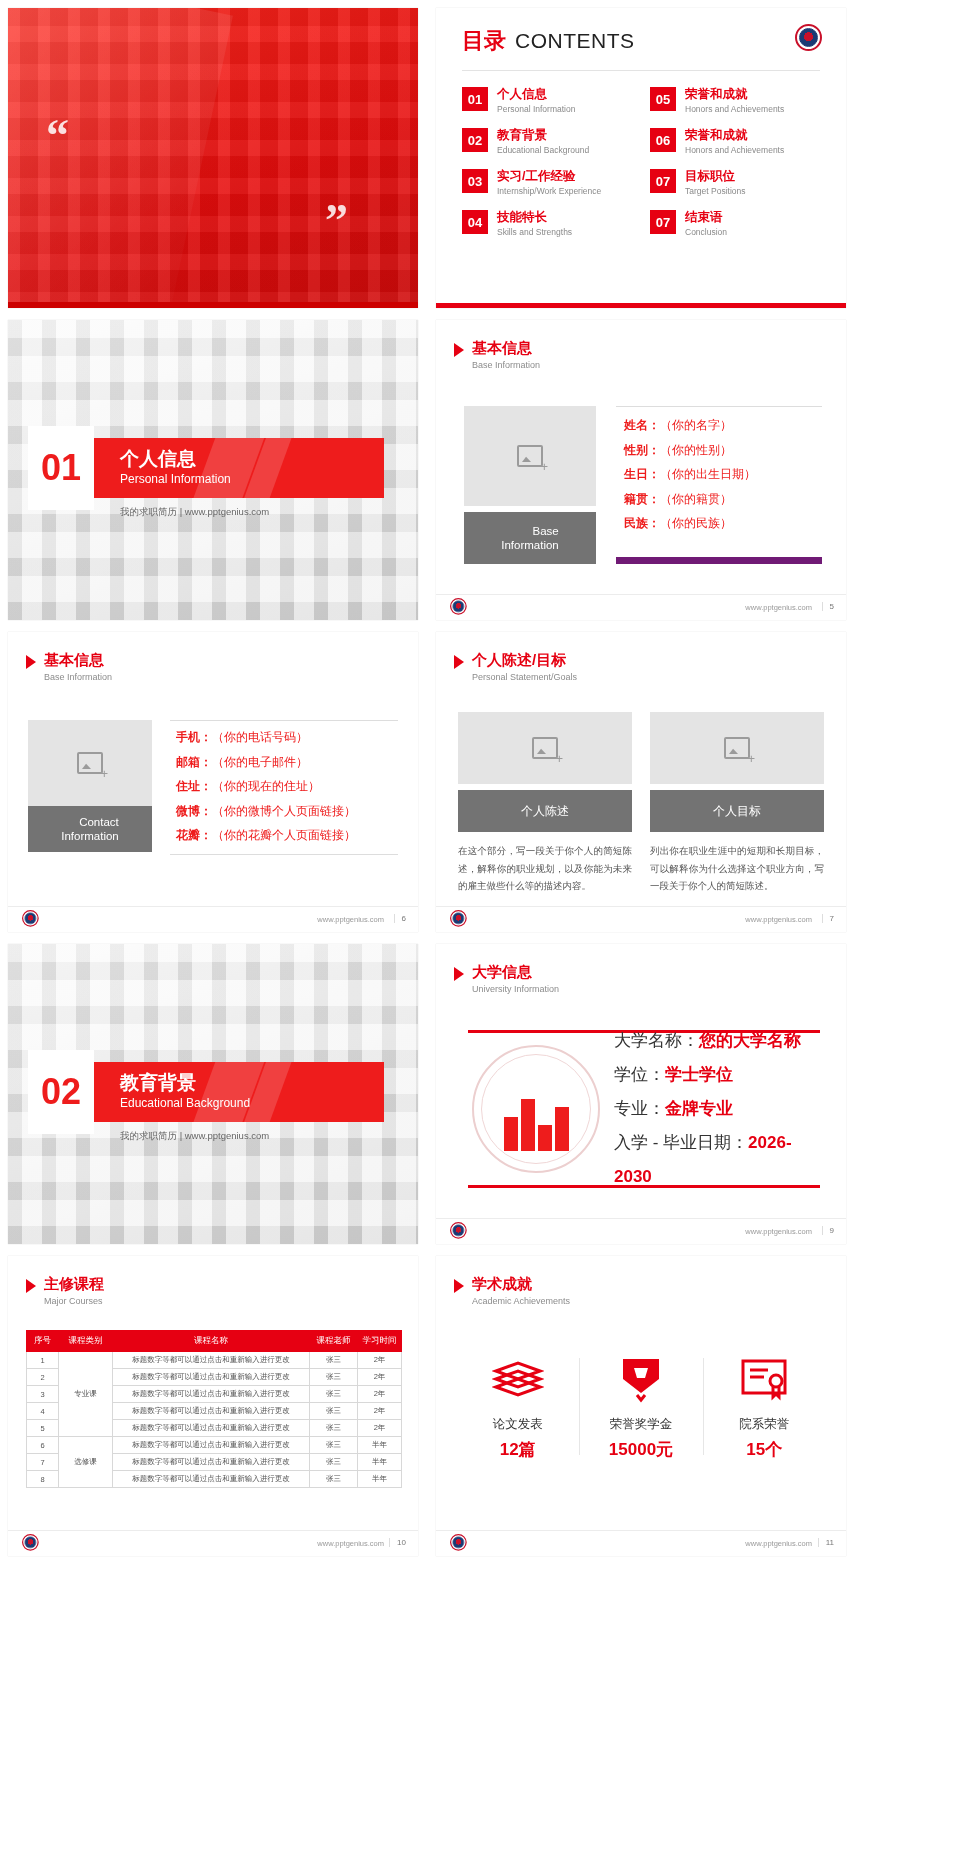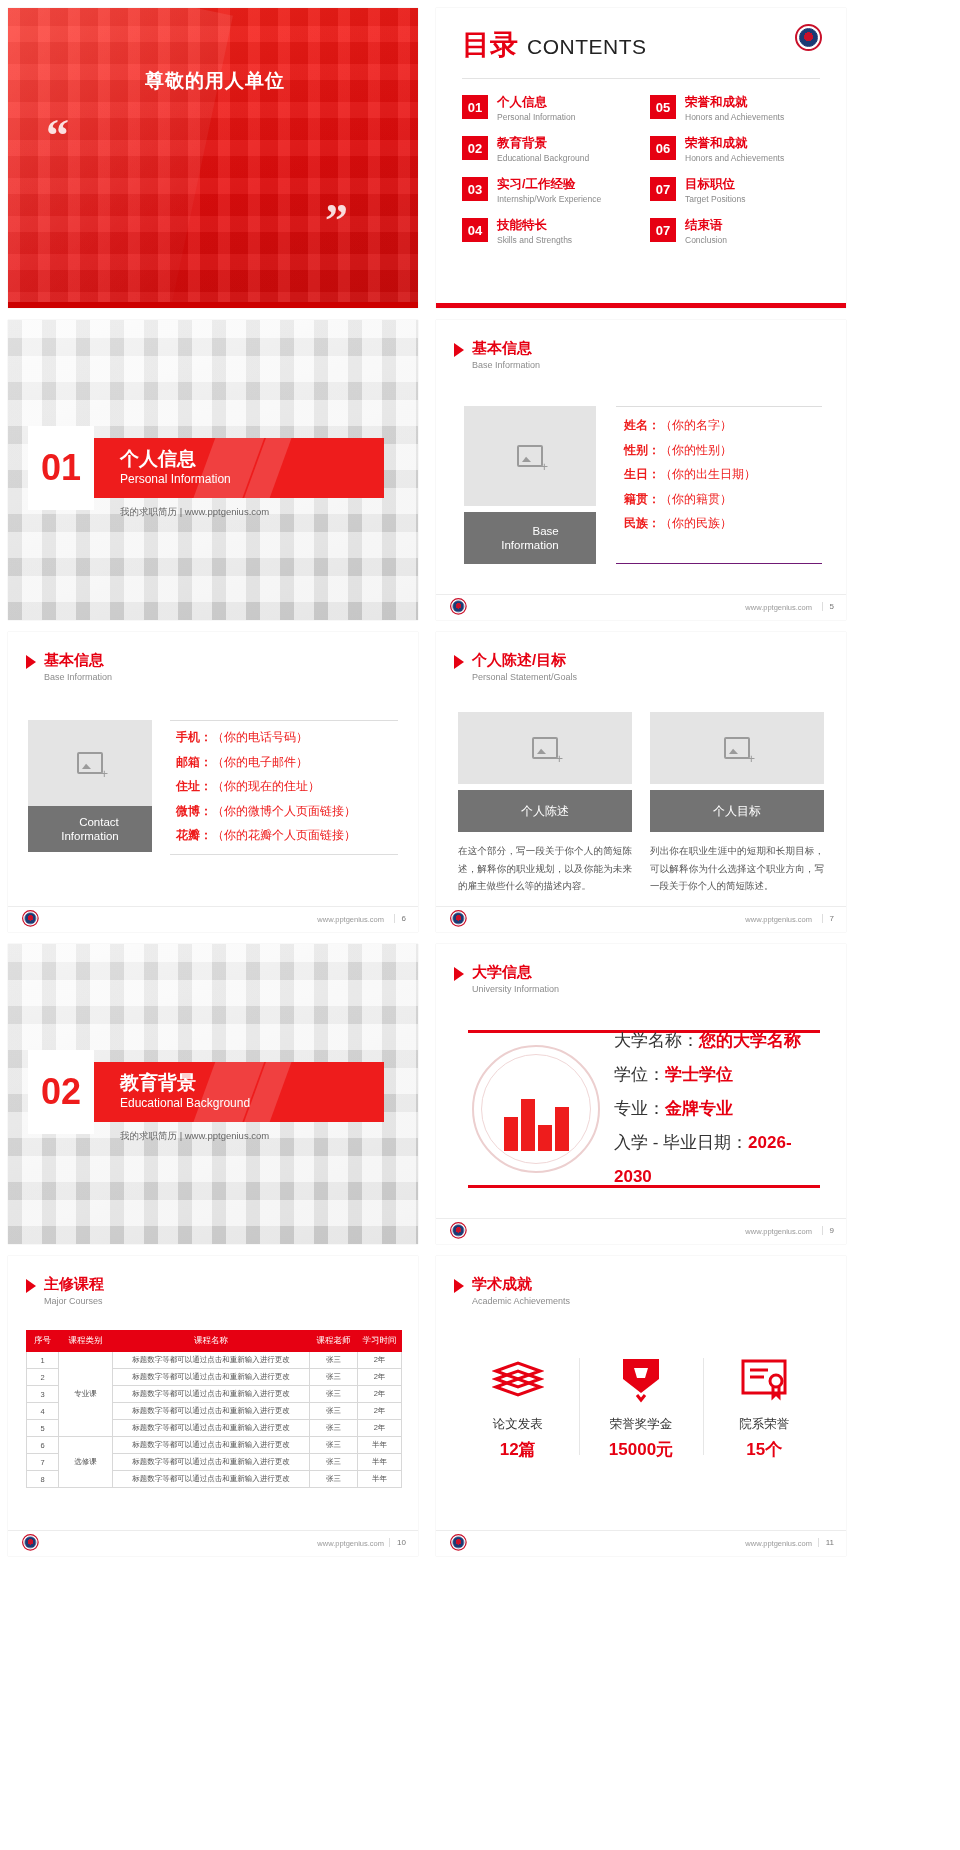--- a/index.html
+++ b/index.html
@@ -54,21 +54,21 @@
   .s1 h1 { font-size:19px; letter-spacing:1px; text-align:center; margin-left:10px; }
   .s1 p {
     margin-top:12px; font-size:11px; line-height:1.75; text-align:center;
     padding:0 18px 0 26px;
   }
   .s1 .redbar { position:absolute; left:0; right:0; bottom:0; height:6px; background:#c00; }
 
   
   .s2 { padding: 18px 26px; }
   .s2 .title { display:flex; align-items:baseline; gap:9px; }
-  .s2 .title .cn { color:#e60012; font-size:28px; font-weight:bold; }
+  .s2 .title .cn { color:#e60012; font-size:22px; font-weight:bold; }
   .s2 .title .en { font-size:21px; color:#222; letter-spacing:.5px; }
   .s2 hr { border:0; border-top:1px solid #e3e3e3; margin:14px 0 16px; }
   .s2 .grid { display:grid; grid-template-columns:1fr 1fr; gap:14px 18px; }
   .toc-item { display:flex; gap:9px; align-items:flex-start; }
   .toc-num {
     width:26px; height:24px; background:#e60012; color:#fff; font-size:13px;
     font-weight:bold; display:flex; align-items:center; justify-content:center; flex:none;
   }
   .toc-cn { color:#e60012; font-size:12.5px; font-weight:bold; line-height:1.2; }
   .toc-en { color:#8a8a8a; font-size:8.5px; margin-top:2px; }
@@ -136,21 +136,21 @@
     display:flex; align-items:center; justify-content:center; text-align:right; line-height:1.25; }
 
   .kv { color:#ee1c1c; font-size:12px; line-height:2.05; }
   .kv b { font-weight:bold; }
 
   
   .s5 .row { position:absolute; left:28px; right:24px; top:86px; display:flex; gap:20px; }
   .s5 .leftcol { width:132px; }
   .s5 .ph { height:100px; }
   .s5 .redlabel { height:52px; margin-top:6px; }
-  .s5 .kvwrap { flex:1; border-top:1px solid #ddd; border-bottom:1px solid #701a75; padding:6px 0 8px 8px; }
+  .s5 .kvwrap { flex:1; border-top:1px solid #ddd; border-bottom:7px solid #701a75; padding:6px 0 8px 8px; }
 
   
   .s6 .row { position:absolute; left:20px; right:20px; top:88px; display:flex; gap:18px; }
   .s6 .ph { height:86px; width:124px; }
   .s6 .redlabel { height:46px; width:124px; margin-top:0; }
   .s6 .kvwrap { flex:1; border-top:1px solid #ddd; border-bottom:1px solid #ddd; padding:4px 0 6px 6px; }
 
   
   .s7 .cols { position:absolute; left:22px; right:22px; top:80px; display:flex; gap:18px; }
   .s7 .col { flex:1; }
@@ -187,21 +187,20 @@
 <body>
 
 <div class="deck">
 
   <div class="slide s1">
     <div class="bgbuild"></div>
     <div class="shine"></div>
     <span class="qmark q-open">“</span>
     <span class="qmark q-close">”</span>
     <div class="inner">
-      <h1>尊敬的用人单位</h1>
     </div>
     <div class="redbar"></div>
   </div>
 
   <div class="slide s2">
     <div class="title">
       <span class="cn">目录</span>
       <span class="en">CONTENTS</span>
     </div>
     <div class="sealwrap">

